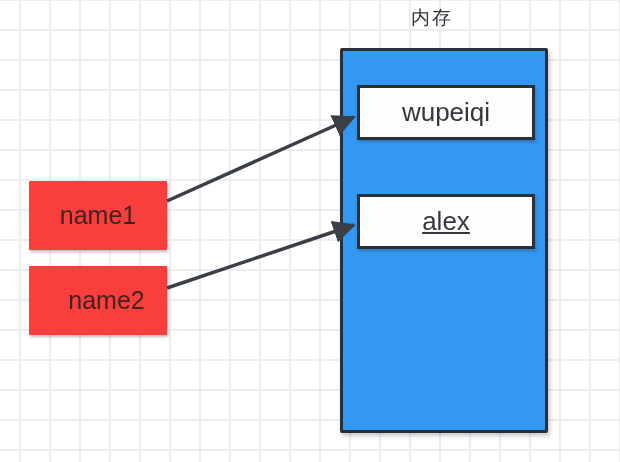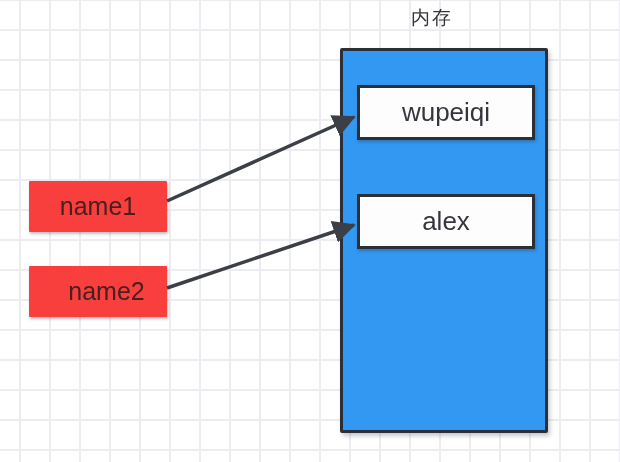--- a/index.html
+++ b/index.html
@@ -32,23 +32,23 @@
   .value-box {
     position: absolute; left: 357px; width: 178px; height: 55px;
     box-sizing: border-box;
     background: var(--value_fill, #fdfdfe);
     border: 3px solid var(--box_border, #2b2f38);
     display: flex; align-items: center; justify-content: center;
     font-size: 26px; color: var(--text_dark, #35363c);
     box-shadow: 1px 2px 3px rgba(40, 40, 50, 0.3);
   }
   .value-box.v0 { top: 85px; text-align: center; }
-  .value-box.v1 { top: 194px; }
+  .value-box.v1 { top: 194px; text-decoration: underline; }
   .variable-box {
-    position: absolute; left: 29px; width: 138px; height: 51px;
+    position: absolute; left: 29px; width: 138px; height: 69px;
     box-sizing: border-box;
     background: var(--variable_fill, #f93e3e);
     color: var(--variable_text, #47201f);
     display: flex; align-items: center; justify-content: center;
     font-size: 25px;
     box-shadow: 1px 2px 3px rgba(40, 40, 50, 0.3);
     border-radius: 1px;
   }
   .variable-box.n0 { top: 181px; }
   .variable-box.n1 { top: 266px; padding-left: 17px; }

